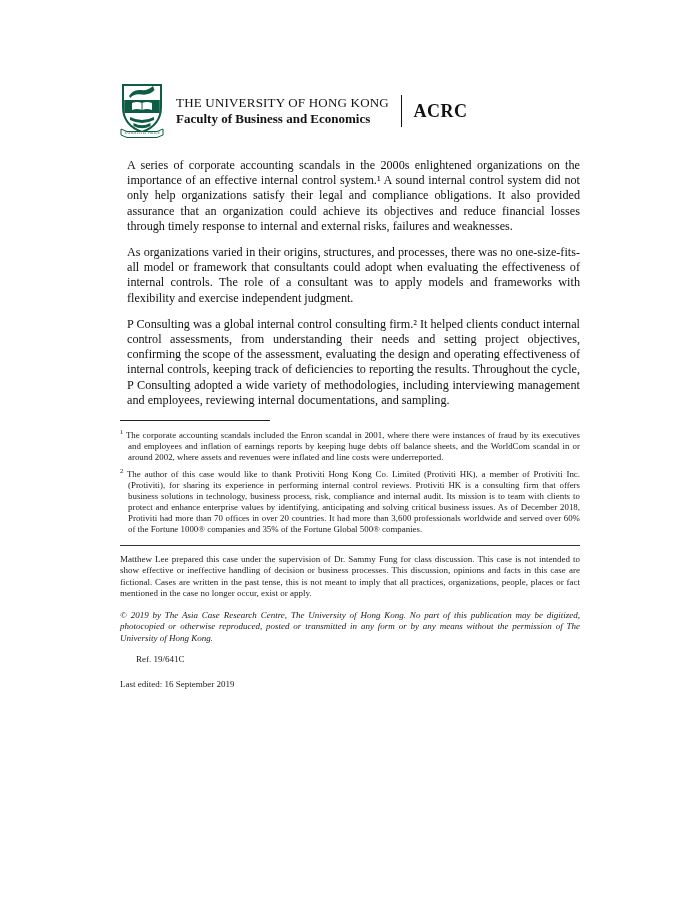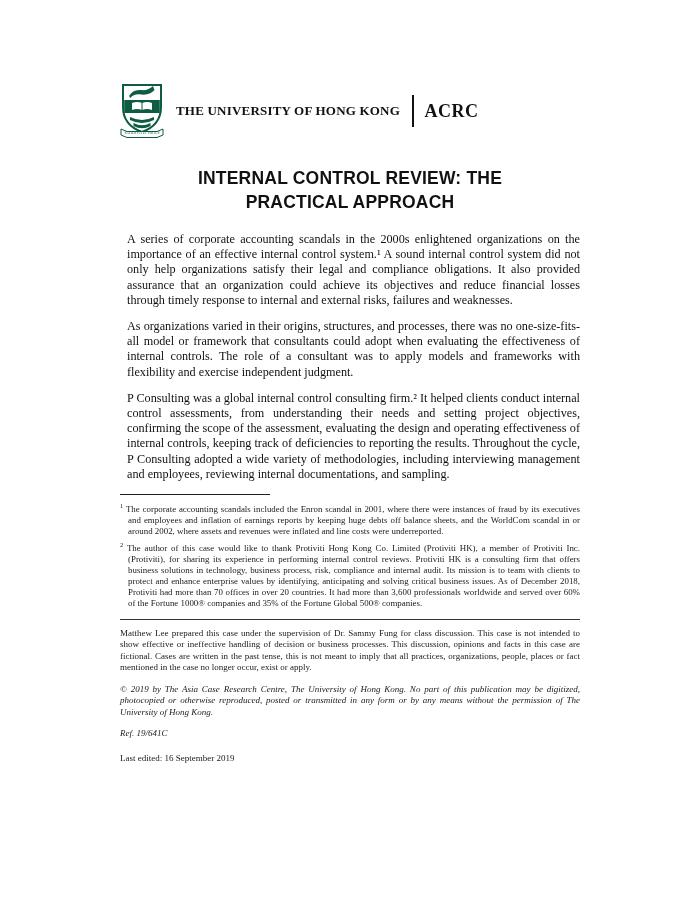--- a/index.html
+++ b/index.html
@@ -12,21 +12,21 @@
     font-family:"Liberation Serif", serif;
     color:#111111;
     overflow:hidden;
   }
 
   
   .masthead { display:flex; align-items:center; height:58px; }
   .logo { flex:0 0 auto; }
   .logo svg { display:block; }
   .inst { margin-left:12px; }
-  .inst-name  { font-weight:bold; font-size:13px; line-height:16px; letter-spacing:0.2px; white-space:nowrap; }
+  .inst-name  { font-weight:normal; font-size:13px; line-height:16px; letter-spacing:0.2px; white-space:nowrap; }
   .inst-faculty { font-weight:bold; font-size:13px; line-height:16px; white-space:nowrap; }
   .vbar { width:1.5px; height:32px; background:#111; margin:0 11px 0 12px; }
   .acrc { font-weight:bold; font-size:18px; letter-spacing:0.5px; }
 
   
   .meta-row { display:flex; justify-content:space-between; align-items:flex-end; margin-top:28px; }
   .authors { font-family:"Liberation Sans", sans-serif; font-size:8.5px; line-height:11px; letter-spacing:0.3px; color:#222; }
   .case-no { font-family:"Liberation Sans", sans-serif; font-weight:bold; font-size:12.5px; }
 
   
@@ -45,21 +45,21 @@
   .fn-sep { width:150px; border-top:1px solid #222; margin-top:12px; }
   .footnotes { margin-top:5px; font-size:8.9px; line-height:11px; text-align:justify; color:#1a1a1a; }
   .footnote { padding-left:8px; text-indent:-8px; margin-bottom:2px; }
   .footnote sup { font-size:6.5px; }
 
   
   .rule { border-top:1px solid #333; margin-top:10px; }
   .disclaimer, .copyright, .ref, .last-edited { font-size:9px; line-height:11.5px; color:#1a1a1a; }
   .disclaimer { text-align:justify; margin:8px 0 0 0; }
   .copyright  { font-style:italic; text-align:justify; margin:10px 0 0 0; }
-  .ref        { font-style:italic; margin:10px 0 0 0; }
+  .ref        { margin:10px 0 0 16px; }
   .last-edited{ margin:13px 0 0 0; }
 </style>
 </head>
 <body>
 
 <div class="page">
 
   <header class="masthead">
     <div class="logo">
       <svg width="44" height="56" viewBox="0 0 44 56" xmlns="http://www.w3.org/2000/svg">
@@ -69,27 +69,27 @@
         <path d="M12 20 q5 -2.2 10 0 q5 -2.2 10 0 v7 q-5 -2.2 -10 0 q-5 -2.2 -10 0 z" fill="#ffffff"></path>
         <line x1="22" y1="19.6" x2="22" y2="27" stroke="#0e5c43" stroke-width="1"></line>
         <path d="M10 34 q12 6 24 0 v3 q-12 6 -24 0 z" fill="#0e5c43"></path>
         <path d="M13.5 40 q8.5 4.5 17 0 v3 q-8.5 4.5 -17 0 z" fill="#0e5c43"></path>
         <path d="M1 46 l6 2.5 h30 l6 -2.5 v6 l-6 2.5 h-30 l-6 -2.5 z" fill="#ffffff" stroke="#0e5c43" stroke-width="1"></path>
         <text x="22" y="51.4" text-anchor="middle" font-size="3.4" fill="#0e5c43">SAPIENTIA ET VIRTUS</text>
       </svg>
     </div>
     <div class="inst">
       <div class="inst-name">THE UNIVERSITY OF HONG KONG</div>
+      <div class="inst-faculty">Faculty of Business and Economics</div>
     </div>
     <div class="vbar"></div>
     <div class="acrc">ACRC</div>
   </header>
 
 
-  <h1 class="title">INTERNAL CONTROL REVIEW: THE PRACTICAL APPROACH</h1>
 
   <div class="body-text">
     <p>A series of corporate accounting scandals in the 2000s enlightened organizations on the importance of an effective internal control system.¹ A sound internal control system did not only help organizations satisfy their legal and compliance obligations. It also provided assurance that an organization could achieve its objectives and reduce financial losses through timely response to internal and external risks, failures and weaknesses.</p>
     <p>As organizations varied in their origins, structures, and processes, there was no one-size-fits-all model or framework that consultants could adopt when evaluating the effectiveness of internal controls. The role of a consultant was to apply models and frameworks with flexibility and exercise independent judgment.</p>
     <p>P Consulting was a global internal control consulting firm.² It helped clients conduct internal control assessments, from understanding their needs and setting project objectives, confirming the scope of the assessment, evaluating the design and operating effectiveness of internal controls, keeping track of deficiencies to reporting the results. Throughout the cycle, P Consulting adopted a wide variety of methodologies, including interviewing management and employees, reviewing internal documentations, and sampling.</p>
   </div>
 
   <div class="fn-sep"></div>
 
   <div class="footnotes">

